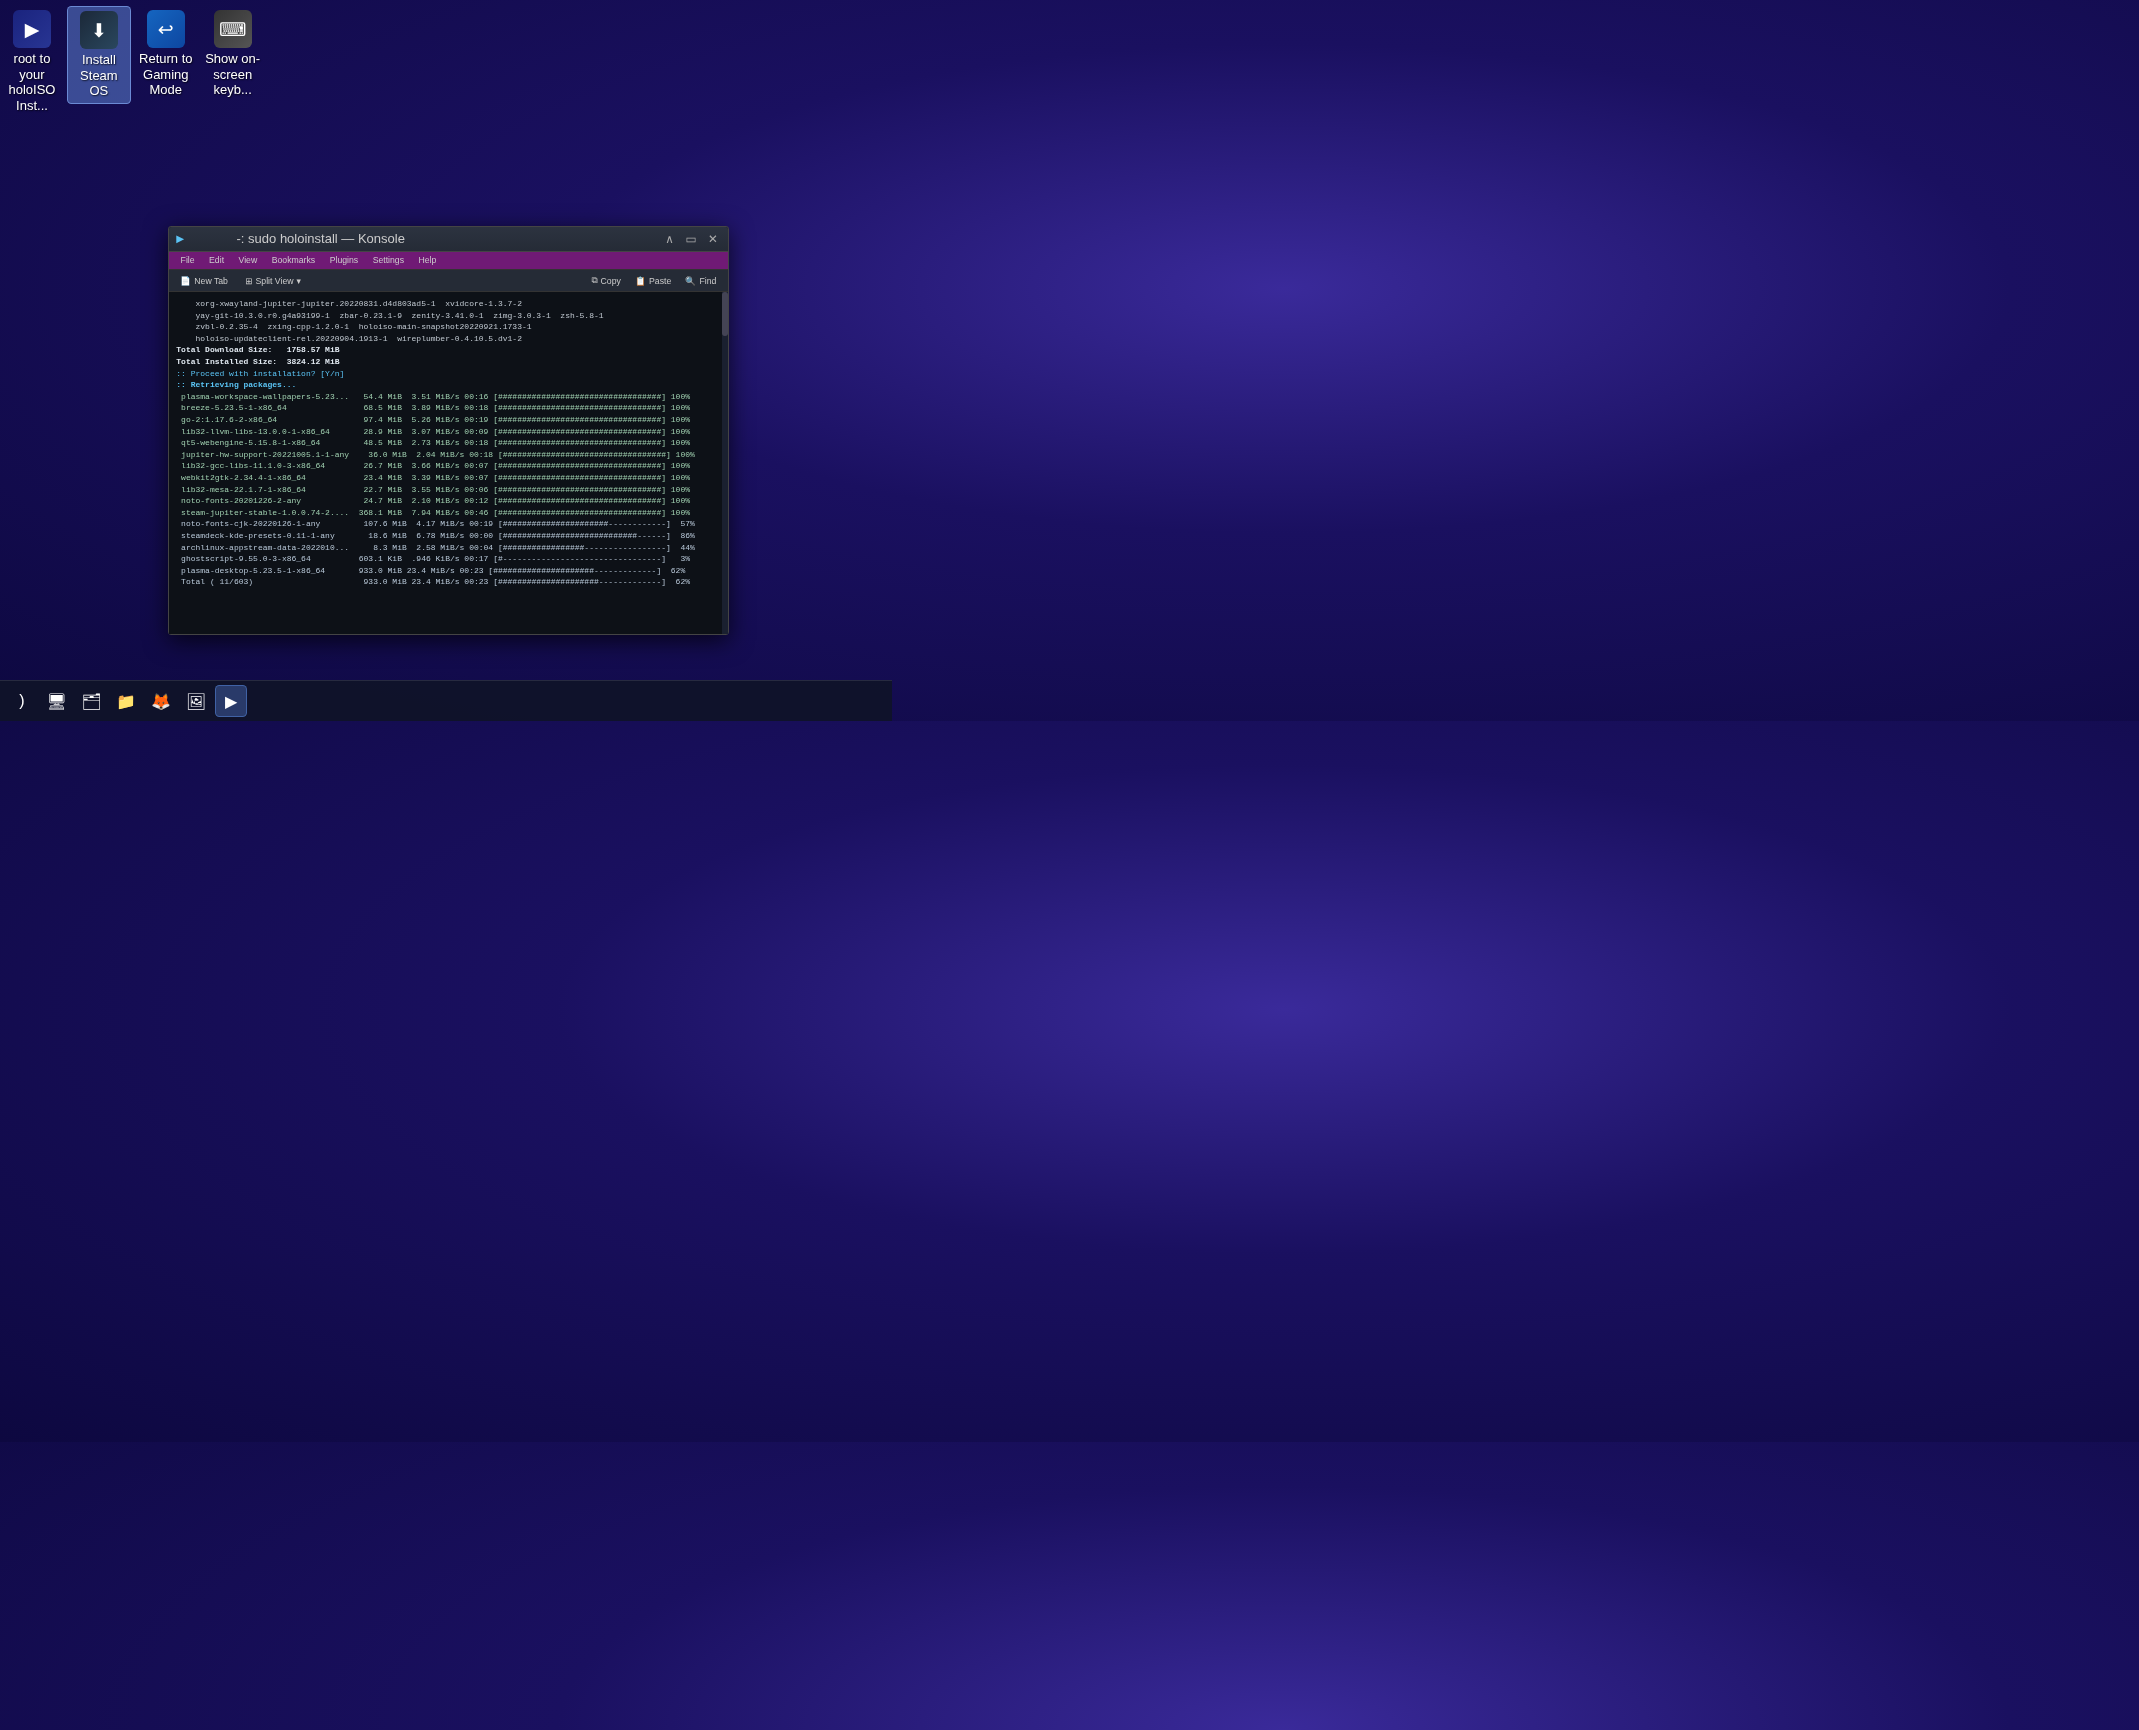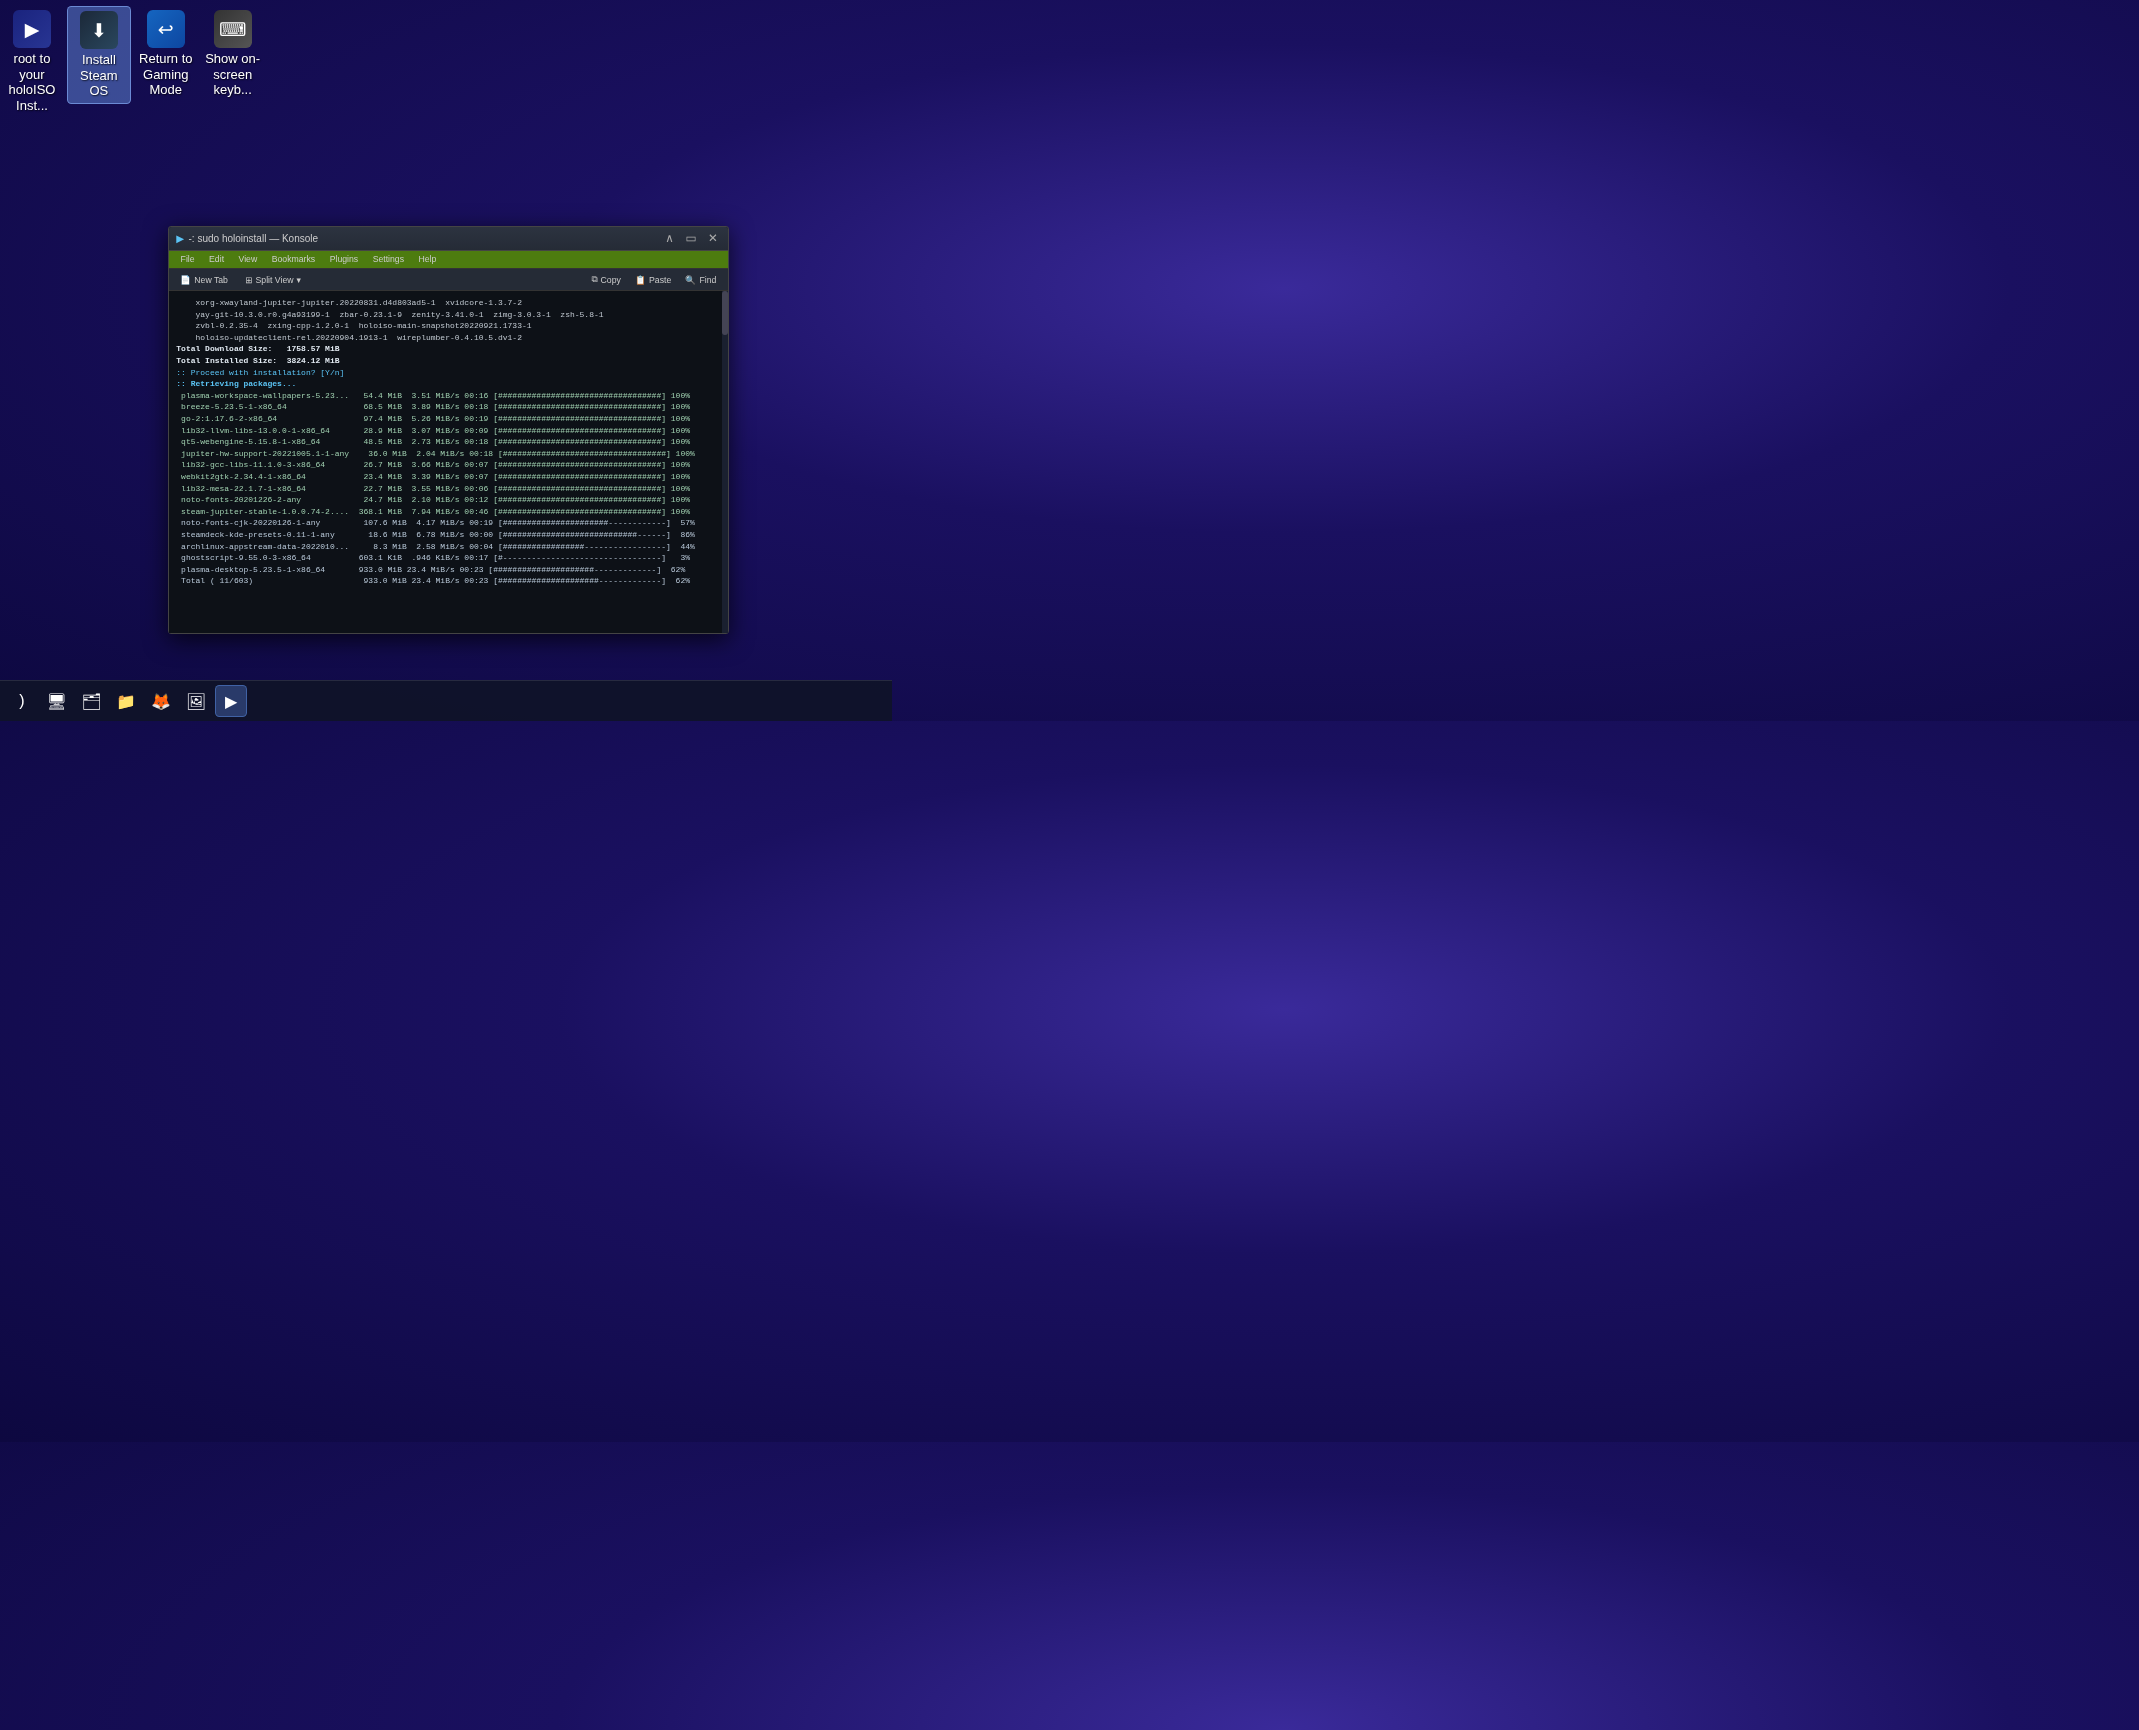--- a/index.html
+++ b/index.html
@@ -92,38 +92,39 @@
       gap: 4.4px;
     }
 
     .konsole-title-icon {
       color: #5bc4f5;
       font-size: 10.2px;
     }
 
     .konsole-title-text {
       color: #ccc;
-      font-size: 10px;
+      font-size: 13px;
+      margin-left: 48px;
     }
 
     .konsole-title-controls {
       display: flex;
       gap: 5.8px;
     }
 
     .title-btn {
       color: #aaa;
       font-size: 11.7px;
       cursor: pointer;
       padding: 0 2.9px;
     }
 
     
     .konsole-menubar {
-      background: #4d7c0f;
+      background: #701a75;
       padding: 1.5px 5.8px;
       display: flex;
       gap: 2.9px;
       border-bottom: 0.7px solid #333;
     }
 
     .menu-item {
       color: #ccc;
       font-size: 8.7px;
       padding: 2.2px 5.8px;

